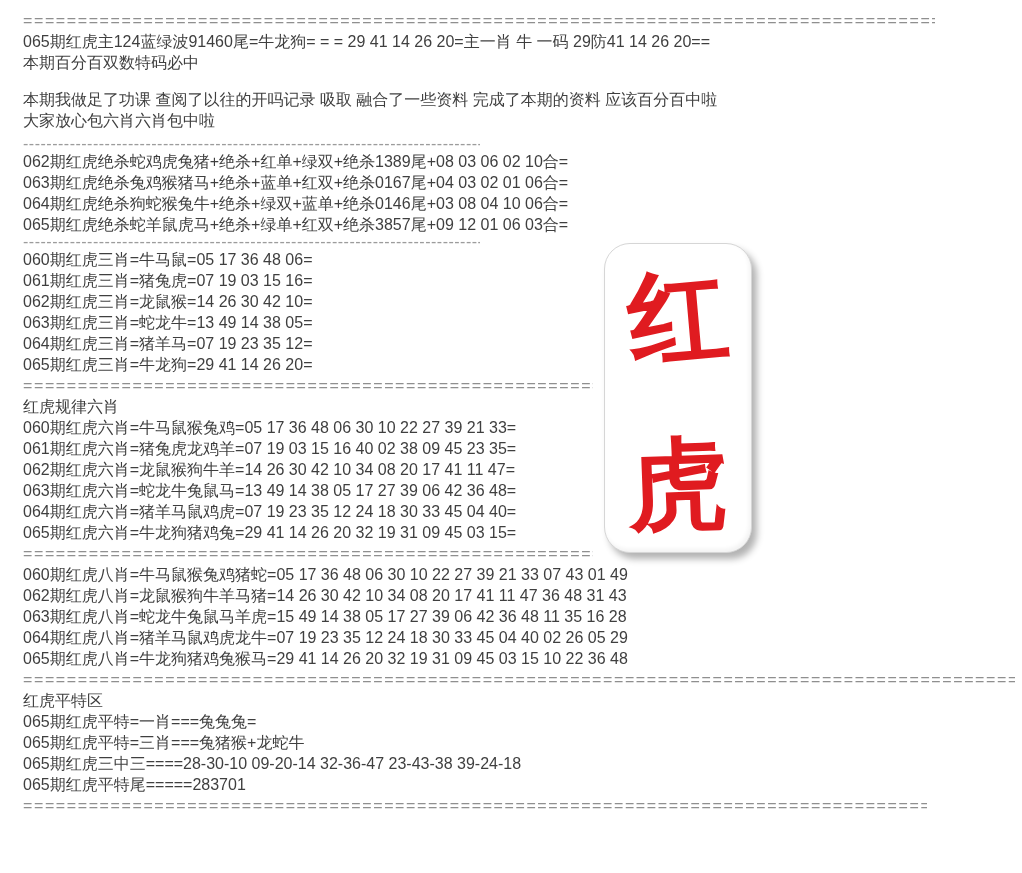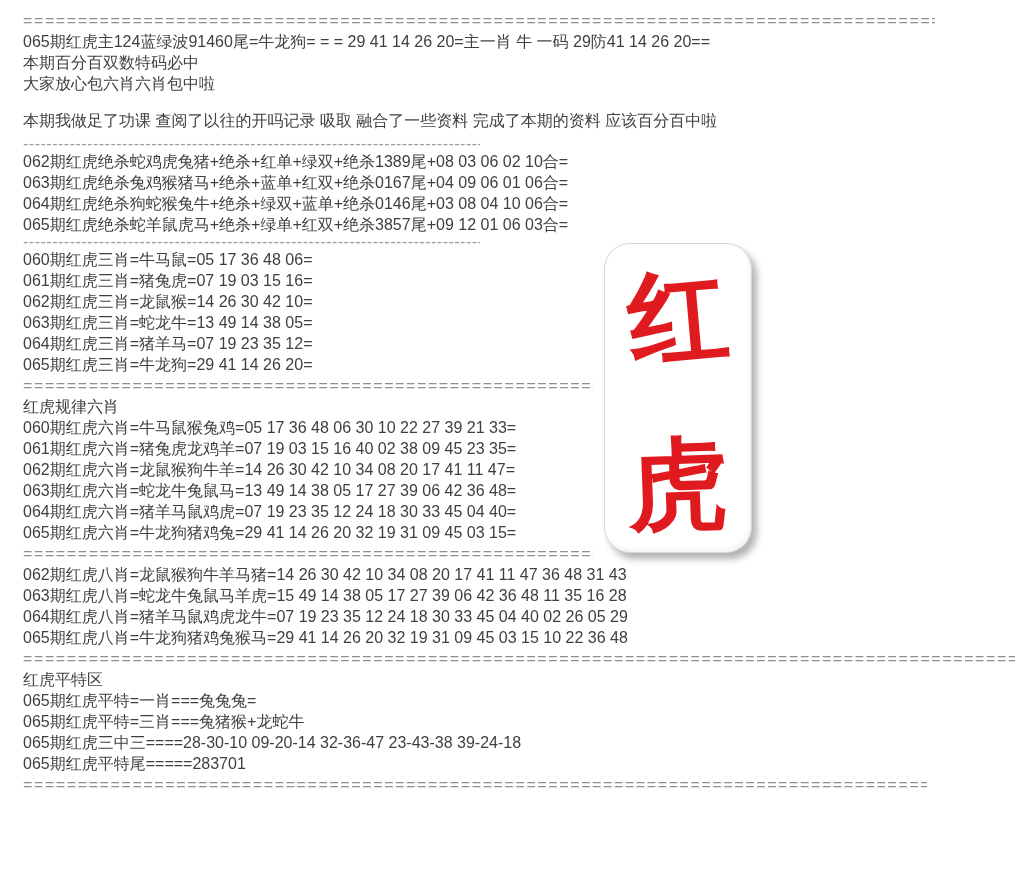--- a/index.html
+++ b/index.html
@@ -53,26 +53,26 @@
 </style>
 </head>
 <body>
 
 <div class="content">
 
   <div class="sep w-full">========================================================================================================================</div>
   <div class="line">065期红虎主124蓝绿波91460尾=牛龙狗= = = 29 41 14 26 20=主一肖  牛  一码 29防41 14 26 20==</div>
   <div class="line">本期百分百双数特码必中</div>
 
+  <div class="line gap-top">本期我做足了功课 查阅了以往的开吗记录 吸取 融合了一些资料 完成了本期的资料 应该百分百中啦</div>
   <div class="line">大家放心包六肖六肖包中啦</div>
-  <div class="line gap-top">本期我做足了功课 查阅了以往的开吗记录 吸取 融合了一些资料 完成了本期的资料 应该百分百中啦</div>
 
   <div class="sep dash w-dash gap-sm">--------------------------------------------------------------------------------------------------------------</div>
   <div class="line">062期红虎绝杀蛇鸡虎兔猪+绝杀+红单+绿双+绝杀1389尾+08 03 06 02 10合=</div>
-  <div class="line">063期红虎绝杀兔鸡猴猪马+绝杀+蓝单+红双+绝杀0167尾+04 09 06 01 06合=</div>
+  <div class="line">063期红虎绝杀兔鸡猴猪马+绝杀+蓝单+红双+绝杀0167尾+04 03 02 01 06合=</div>
   <div class="line">064期红虎绝杀狗蛇猴兔牛+绝杀+绿双+蓝单+绝杀0146尾+03 08 04 10 06合=</div>
   <div class="line">065期红虎绝杀蛇羊鼠虎马+绝杀+绿单+红双+绝杀3857尾+09 12 01 06 03合=</div>
   <div class="sep dash w-dash">--------------------------------------------------------------------------------------------------------------</div>
 
   <div class="line">060期红虎三肖=牛马鼠=05 17 36 48 06=</div>
   <div class="line">061期红虎三肖=猪兔虎=07 19 03 15 16=</div>
   <div class="line">062期红虎三肖=龙鼠猴=14 26 30 42 10=</div>
   <div class="line">063期红虎三肖=蛇龙牛=13 49 14 38 05=</div>
   <div class="line">064期红虎三肖=猪羊马=07 19 23 35 12=</div>
   <div class="line">065期红虎三肖=牛龙狗=29 41 14 26 20=</div>
@@ -80,20 +80,21 @@
   <div class="sep w-short">========================================================================================================================</div>
   <div class="line">红虎规律六肖</div>
   <div class="line">060期红虎六肖=牛马鼠猴兔鸡=05 17 36 48 06 30 10 22 27 39 21 33=</div>
   <div class="line">061期红虎六肖=猪兔虎龙鸡羊=07 19 03 15 16 40 02 38 09 45 23 35=</div>
   <div class="line">062期红虎六肖=龙鼠猴狗牛羊=14 26 30 42 10 34 08 20 17 41 11 47=</div>
   <div class="line">063期红虎六肖=蛇龙牛兔鼠马=13 49 14 38 05 17 27 39 06 42 36 48=</div>
   <div class="line">064期红虎六肖=猪羊马鼠鸡虎=07 19 23 35 12 24 18 30 33 45 04 40=</div>
   <div class="line">065期红虎六肖=牛龙狗猪鸡兔=29 41 14 26 20 32 19 31 09 45 03 15=</div>
 
   <div class="sep w-short">========================================================================================================================</div>
+  <div class="line">060期红虎八肖=牛马鼠猴兔鸡猪蛇=05 17 36 48 06 30 10 22 27 39 21 33 07 43 01 49</div>
   <div class="line">062期红虎八肖=龙鼠猴狗牛羊马猪=14 26 30 42 10 34 08 20 17 41 11 47 36 48 31 43</div>
   <div class="line">063期红虎八肖=蛇龙牛兔鼠马羊虎=15 49 14 38 05 17 27 39 06 42 36 48 11 35 16 28</div>
   <div class="line">064期红虎八肖=猪羊马鼠鸡虎龙牛=07 19 23 35 12 24 18 30 33 45 04 40 02 26 05 29</div>
   <div class="line">065期红虎八肖=牛龙狗猪鸡兔猴马=29 41 14 26 20 32 19 31 09 45 03 15 10 22 36 48</div>
 
   <div class="sep w-wide">========================================================================================================================</div>
   <div class="line">红虎平特区</div>
   <div class="line">065期红虎平特=一肖===兔兔兔=</div>
   <div class="line">065期红虎平特=三肖===兔猪猴+龙蛇牛</div>
   <div class="line">065期红虎三中三====28-30-10 09-20-14 32-36-47 23-43-38 39-24-18</div>

